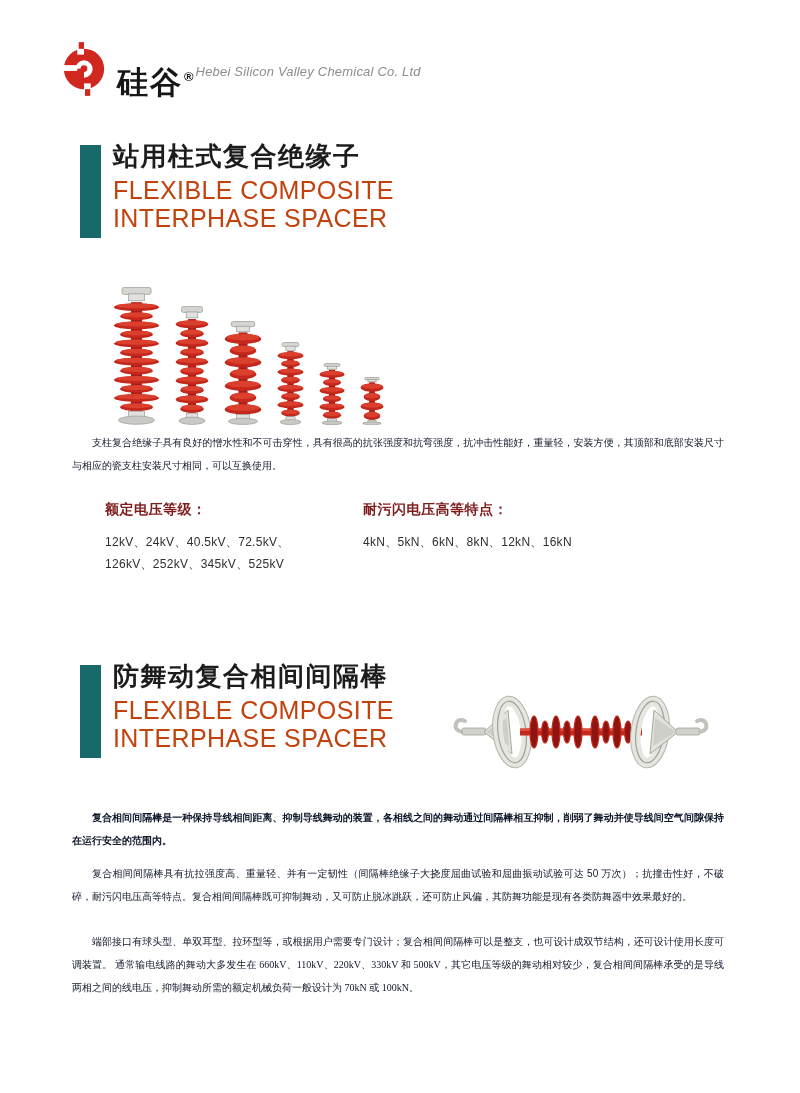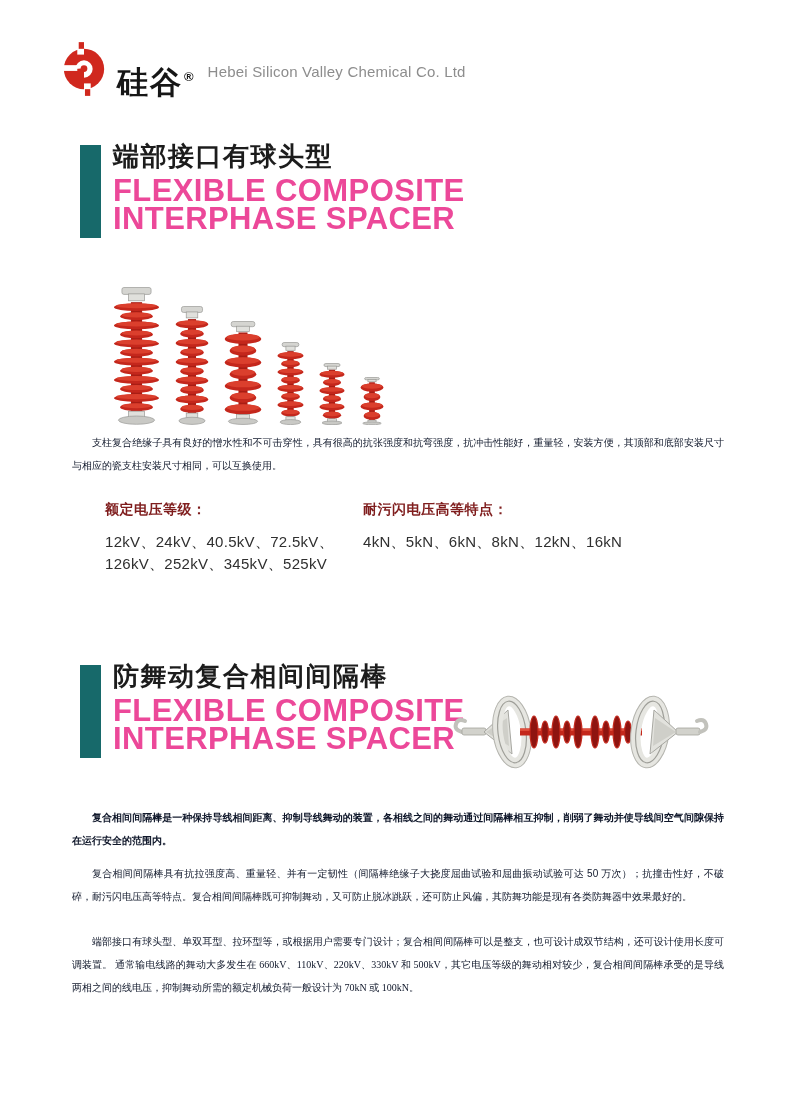--- a/index.html
+++ b/index.html
@@ -11,48 +11,48 @@
     background: #ffffff;
     font-family: "Liberation Sans", "DejaVu Sans", sans-serif;
     overflow: hidden;
   }
 
   
   .brand { position: absolute; left: 60px; top: 40px; display: flex; align-items: center; }
   .logo-icon { width: 48px; height: 54px; flex: 0 0 auto; }
   .logo-cn { font-size: 31px; font-weight: bold; color: #161616; margin-left: 9px; letter-spacing: 2px; line-height: 1; white-space: nowrap; margin-top: 27px; }
   .logo-reg { font-size: 13px; font-weight: bold; color: #161616; position: relative; top: -12px; margin-left: 1px; }
-  .company-en { font-size: 15px; color: #8d8d8d; margin-left: 12px; letter-spacing: 0.2px; position: relative; top: 2px; white-space: nowrap; }
+  .company-en { font-size: 13px; color: #8d8d8d; letter-spacing: 0.2px; position: relative; top: 2px; white-space: nowrap; font-style: italic; }
 
   
   .sec-head { position: absolute; left: 80px; width: 480px; }
   .sec-head-1 { top: 141px; }
   .sec-head-2 { top: 661px; }
   .sec-bar { position: absolute; left: 0; top: 4px; width: 21px; height: 93px; background: #17696A; }
   .sec-title-cn { margin: 0 0 0 33px; font-size: 26px; font-weight: bold; color: #1c1c1c; letter-spacing: 1.5px; line-height: 31px; white-space: nowrap; }
-  .sec-title-en { margin: 5px 0 0 33px; font-size: 31px; color: #ec4899; line-height: 27.5px; letter-spacing: 0.4px; font-weight: 700; white-space: nowrap; }
+  .sec-title-en { margin: 5px 0 0 33px; font-size: 25px; color: #c2410c; line-height: 27.5px; letter-spacing: 0.4px; font-weight: 400; white-space: nowrap; }
 
   
   .products { position: absolute; left: 113px; top: 283px; width: 300px; height: 142px; display: flex; align-items: flex-end; gap: 15px; }
   .products svg { display: block; }
 
   
   .body-text { position: absolute; left: 72px; width: 652px; font-size: 10px; line-height: 23px; color: #0f172a; text-align: justify; }
   .body-text p { margin: 0; text-indent: 2em; }
   .pt-1 { top: 431px; }
   .pt-2a { top: 806px; font-weight: bold; }
   .pt-2b { top: 862px; }
   .pt-2c { top: 930px; font-family: Liberation Serif, serif; }
 
   
   .spec-col { position: absolute; }
   .spec-col-voltage { left: 105px; top: 501px; }
   .spec-col-load { left: 363px; top: 501px; }
   .spec-label { font-size: 14px; font-weight: bold; color: #7f1d1d; letter-spacing: 0.5px; }
-  .spec-vals { margin-top: 12px; font-size: 15px; color: #2f2f2f; line-height: 22px; letter-spacing: 0.3px; }
+  .spec-vals { margin-top: 12px; font-size: 12px; color: #2f2f2f; line-height: 22px; letter-spacing: 0.3px; }
 
   
   .spacer-img { position: absolute; left: 450px; top: 688px; width: 262px; height: 88px; }
 </style>
 </head>
 <body>
 
 <div class="page">
 
   <header class="brand">
@@ -68,21 +68,21 @@
         <rect x="19.5" y="0" width="5.5" height="7" fill="#D0281E"></rect>
         <rect x="26" y="49" width="5.5" height="7" fill="#D0281E"></rect>
       </svg>
     </span>
     <span class="logo-cn"><span>硅谷</span><span class="logo-reg">®</span></span>
     <span class="company-en">Hebei Silicon Valley Chemical Co. Ltd</span>
   </header>
 
   <div class="sec-head sec-head-1">
     <div class="sec-bar"></div>
-    <h2 class="sec-title-cn">端部接口有球头型</h2>
+    <h2 class="sec-title-cn">站用柱式复合绝缘子</h2>
     <div class="sec-title-en">
       <div>FLEXIBLE COMPOSITE</div>
       <div>INTERPHASE SPACER</div>
     </div>
   </div>
 
   <div class="products" id="products">
       <div>
         <svg width="47" height="138" viewBox="0 0 47 138">
           <rect x="8.93" y="0.5" width="29.14" height="6.9" rx="2" fill="#d5d5d1" stroke="#9a9a96" stroke-width="0.7"></rect>

